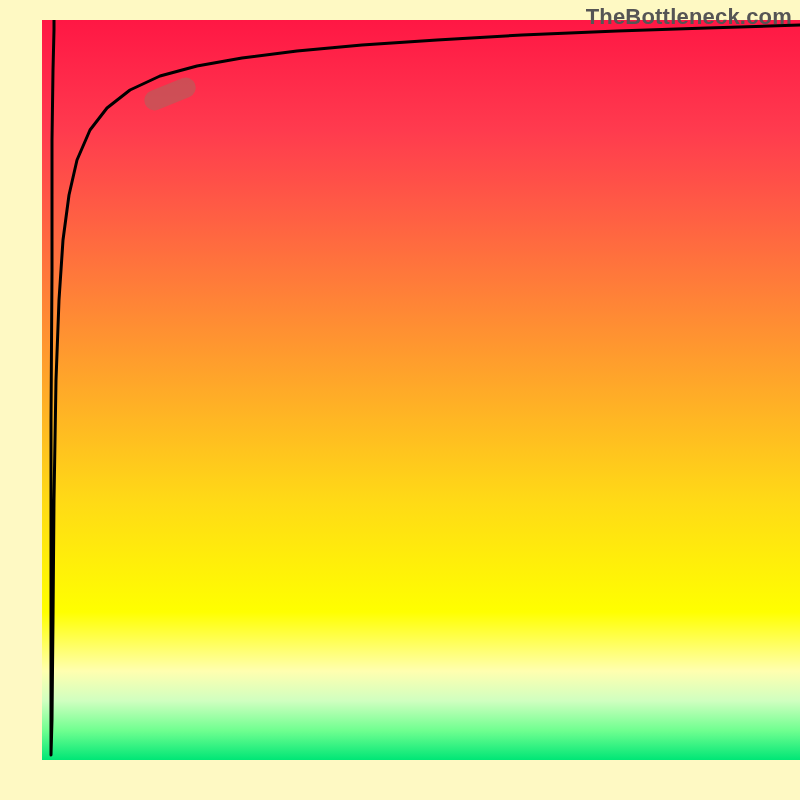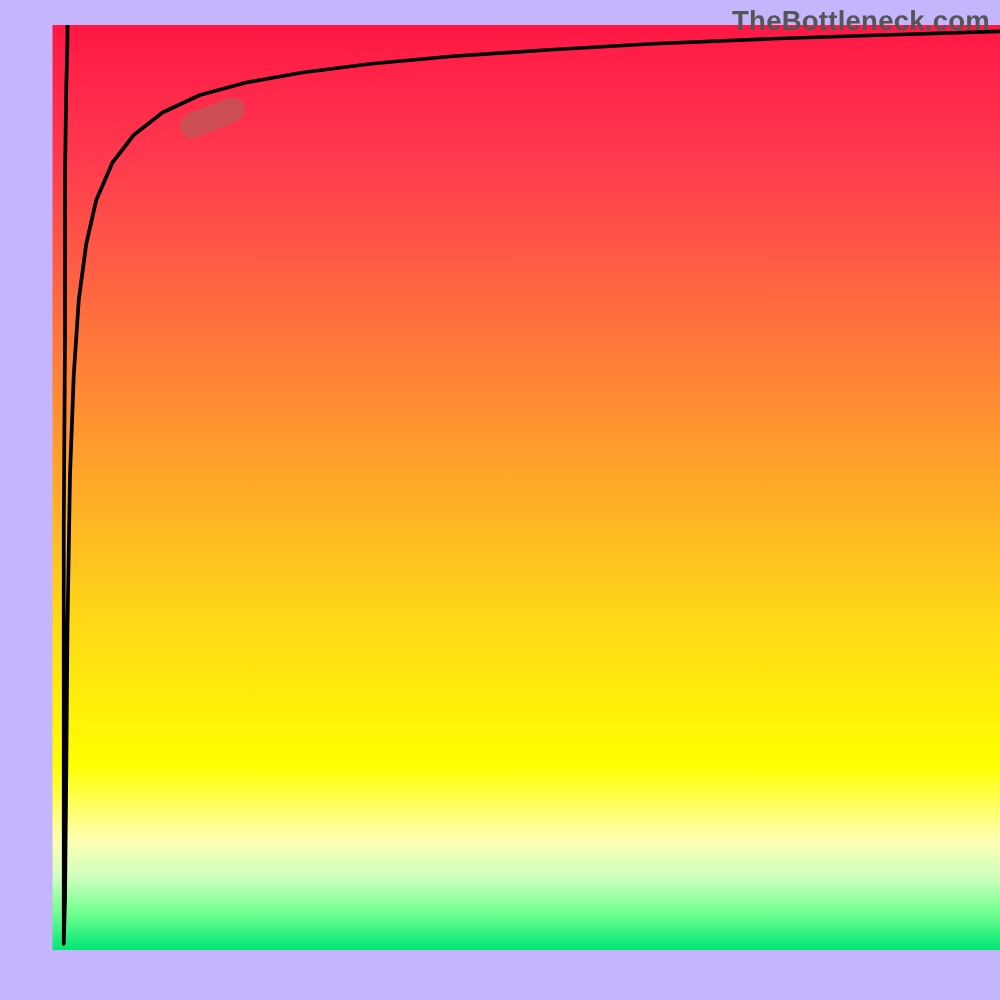--- a/index.html
+++ b/index.html
@@ -1,17 +1,17 @@
 <!DOCTYPE html>
 <html><head>
 <meta charset="utf-8">
 <style>
 * { margin: 0; padding: 0; box-sizing: border-box; }
 html, body { width: 800px; height: 800px; overflow: hidden; background: #000; }
-.canvas { position: relative; width: 800px; height: 800px; background: #c4b5fd; }
+.canvas { position: relative; width: 800px; height: 800px; background: #fef9c3; }
 .plot-area {
   position: absolute;
   left: 42px;
   top: 20px;
   width: 758px;
   height: 740px;
   background: linear-gradient(to bottom,
     #ff1744 0%,
     #ff2a4a 8%,
     #ff3b4e 15%,

